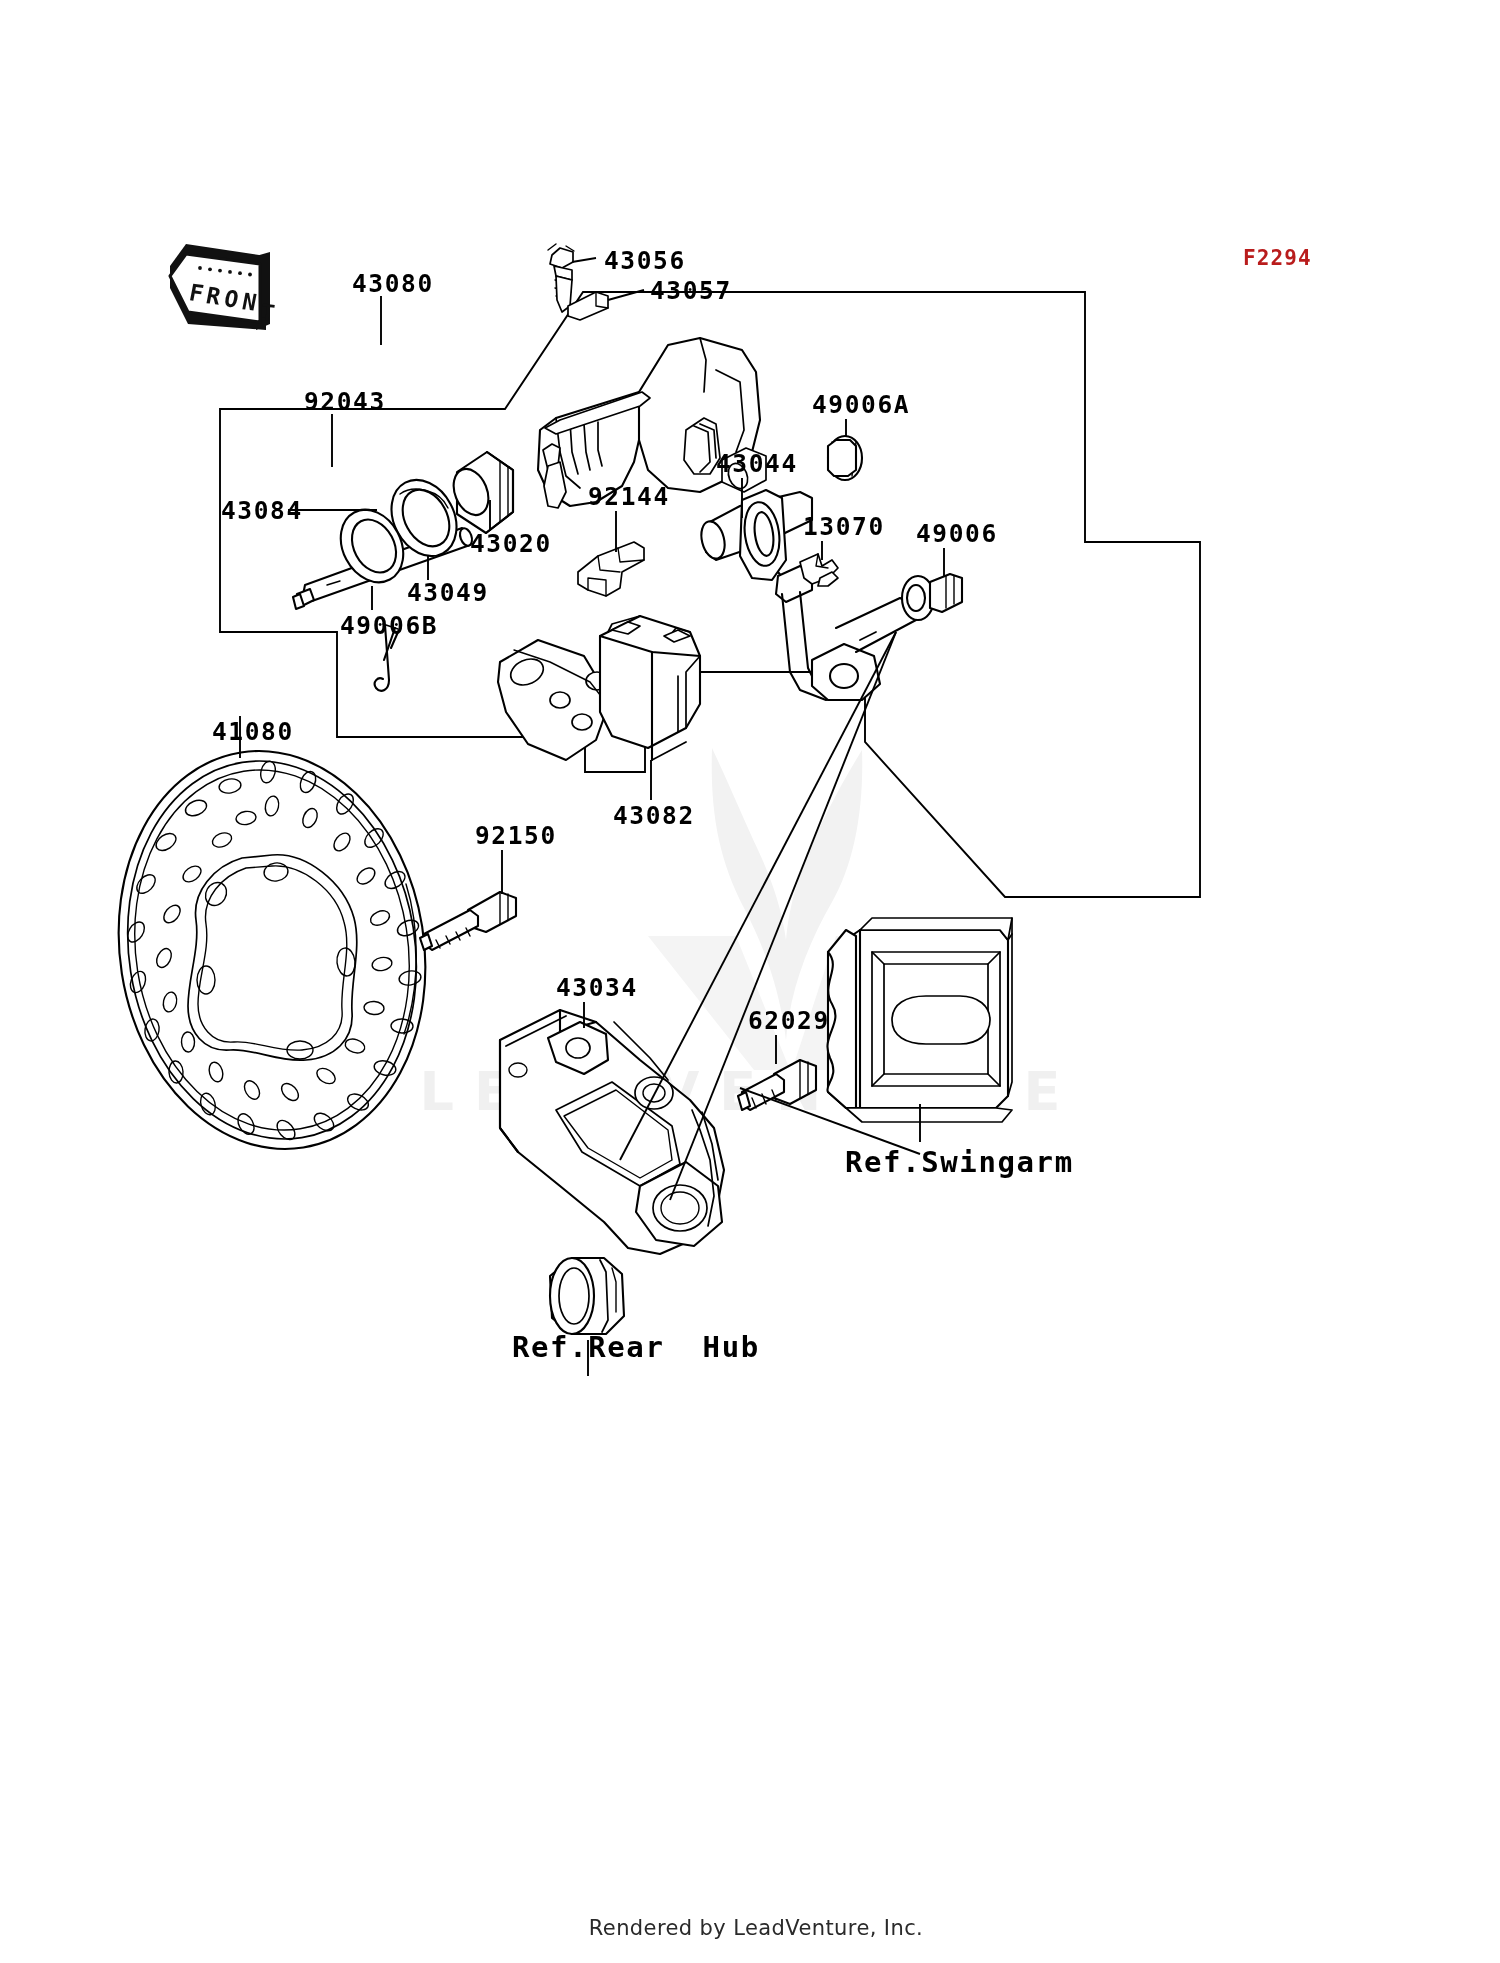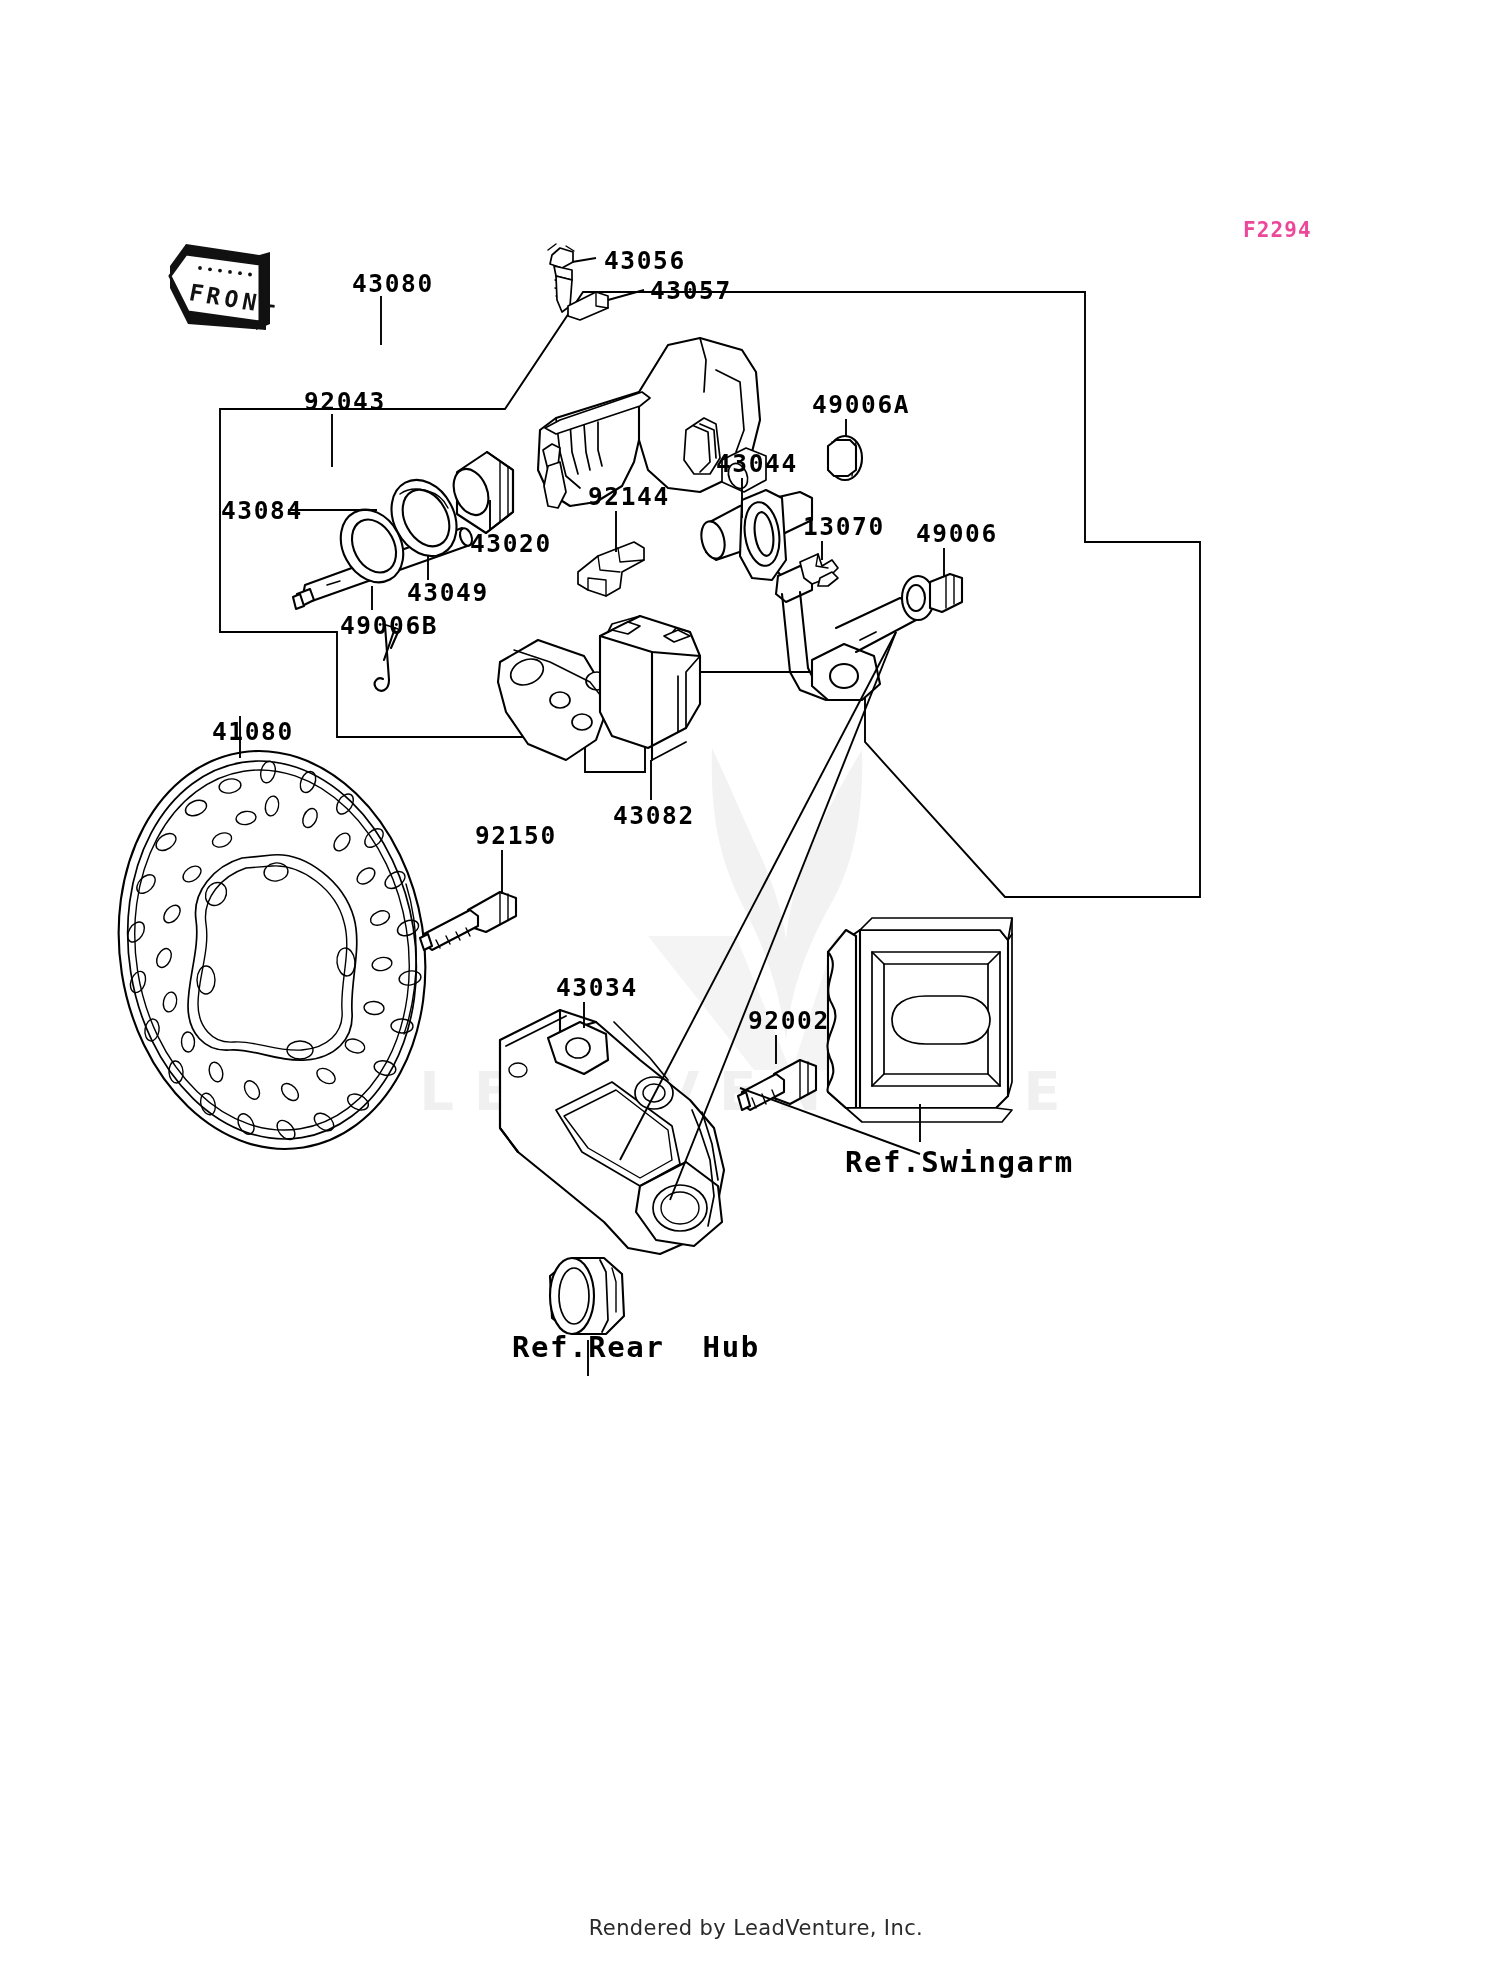--- a/index.html
+++ b/index.html
@@ -23,22 +23,22 @@
   
   .lbl{
     position:absolute;
     font-family:"DejaVu Sans Mono","Liberation Mono",monospace;
     font-weight:bold;font-size:24.5px;letter-spacing:1.6px;
     color:#000;white-space:pre;line-height:1;
   }
   .figcode{
     position:absolute;
     font-family:"DejaVu Sans Mono","Liberation Mono",monospace;
-    font-weight:bold;font-size:21px;letter-spacing:1.1px;color:#ec4899;
-    white-space:pre;line-height:1;
+    font-weight:bold;font-size:21px;letter-spacing:1.1px;color:#b91c1c;
+    white-space:pre;line-height:1;margin-top:28px;
   }
   .refl{
     position:absolute;
     font-family:"DejaVu Sans Mono","Liberation Mono",monospace;
     font-weight:bold;font-size:29px;letter-spacing:1.6px;color:#000;
     white-space:pre;line-height:1;
   }
   .footer{
     position:absolute;left:0;right:0;text-align:center;
     font-family:"DejaVu Sans","Liberation Sans",sans-serif;
@@ -443,20 +443,20 @@
   <div class="lbl" style="left:470px;top:532px;">43020</div>
   <div class="lbl" style="left:588px;top:485px;">92144</div>
   <div class="lbl" style="left:716px;top:452px;">43044</div>
   <div class="lbl" style="left:812px;top:393px;">49006A</div>
   <div class="lbl" style="left:803px;top:515px;">13070</div>
   <div class="lbl" style="left:916px;top:522px;">49006</div>
   <div class="lbl" style="left:613px;top:804px;">43082</div>
   <div class="lbl" style="left:212px;top:720px;text-align:right;">41080</div>
   <div class="lbl" style="left:475px;top:824px;">92150</div>
   <div class="lbl" style="left:556px;top:976px;">43034</div>
-  <div class="lbl" style="left:748px;top:1009px;">92002</div>
+  <div class="lbl" style="left:748px;top:1009px;">62029</div>
 
   <div class="refl" style="left:845px;top:1148px;">Ref.Swingarm</div>
   <div class="refl" style="left:512px;top:1333px;text-align:center;">Ref.Rear  Hub</div>
 
   <div class="footer" style="top:1916px;margin-left:12px;">Rendered by LeadVenture, Inc.</div>
 
 </div>
 
 </body></html>

